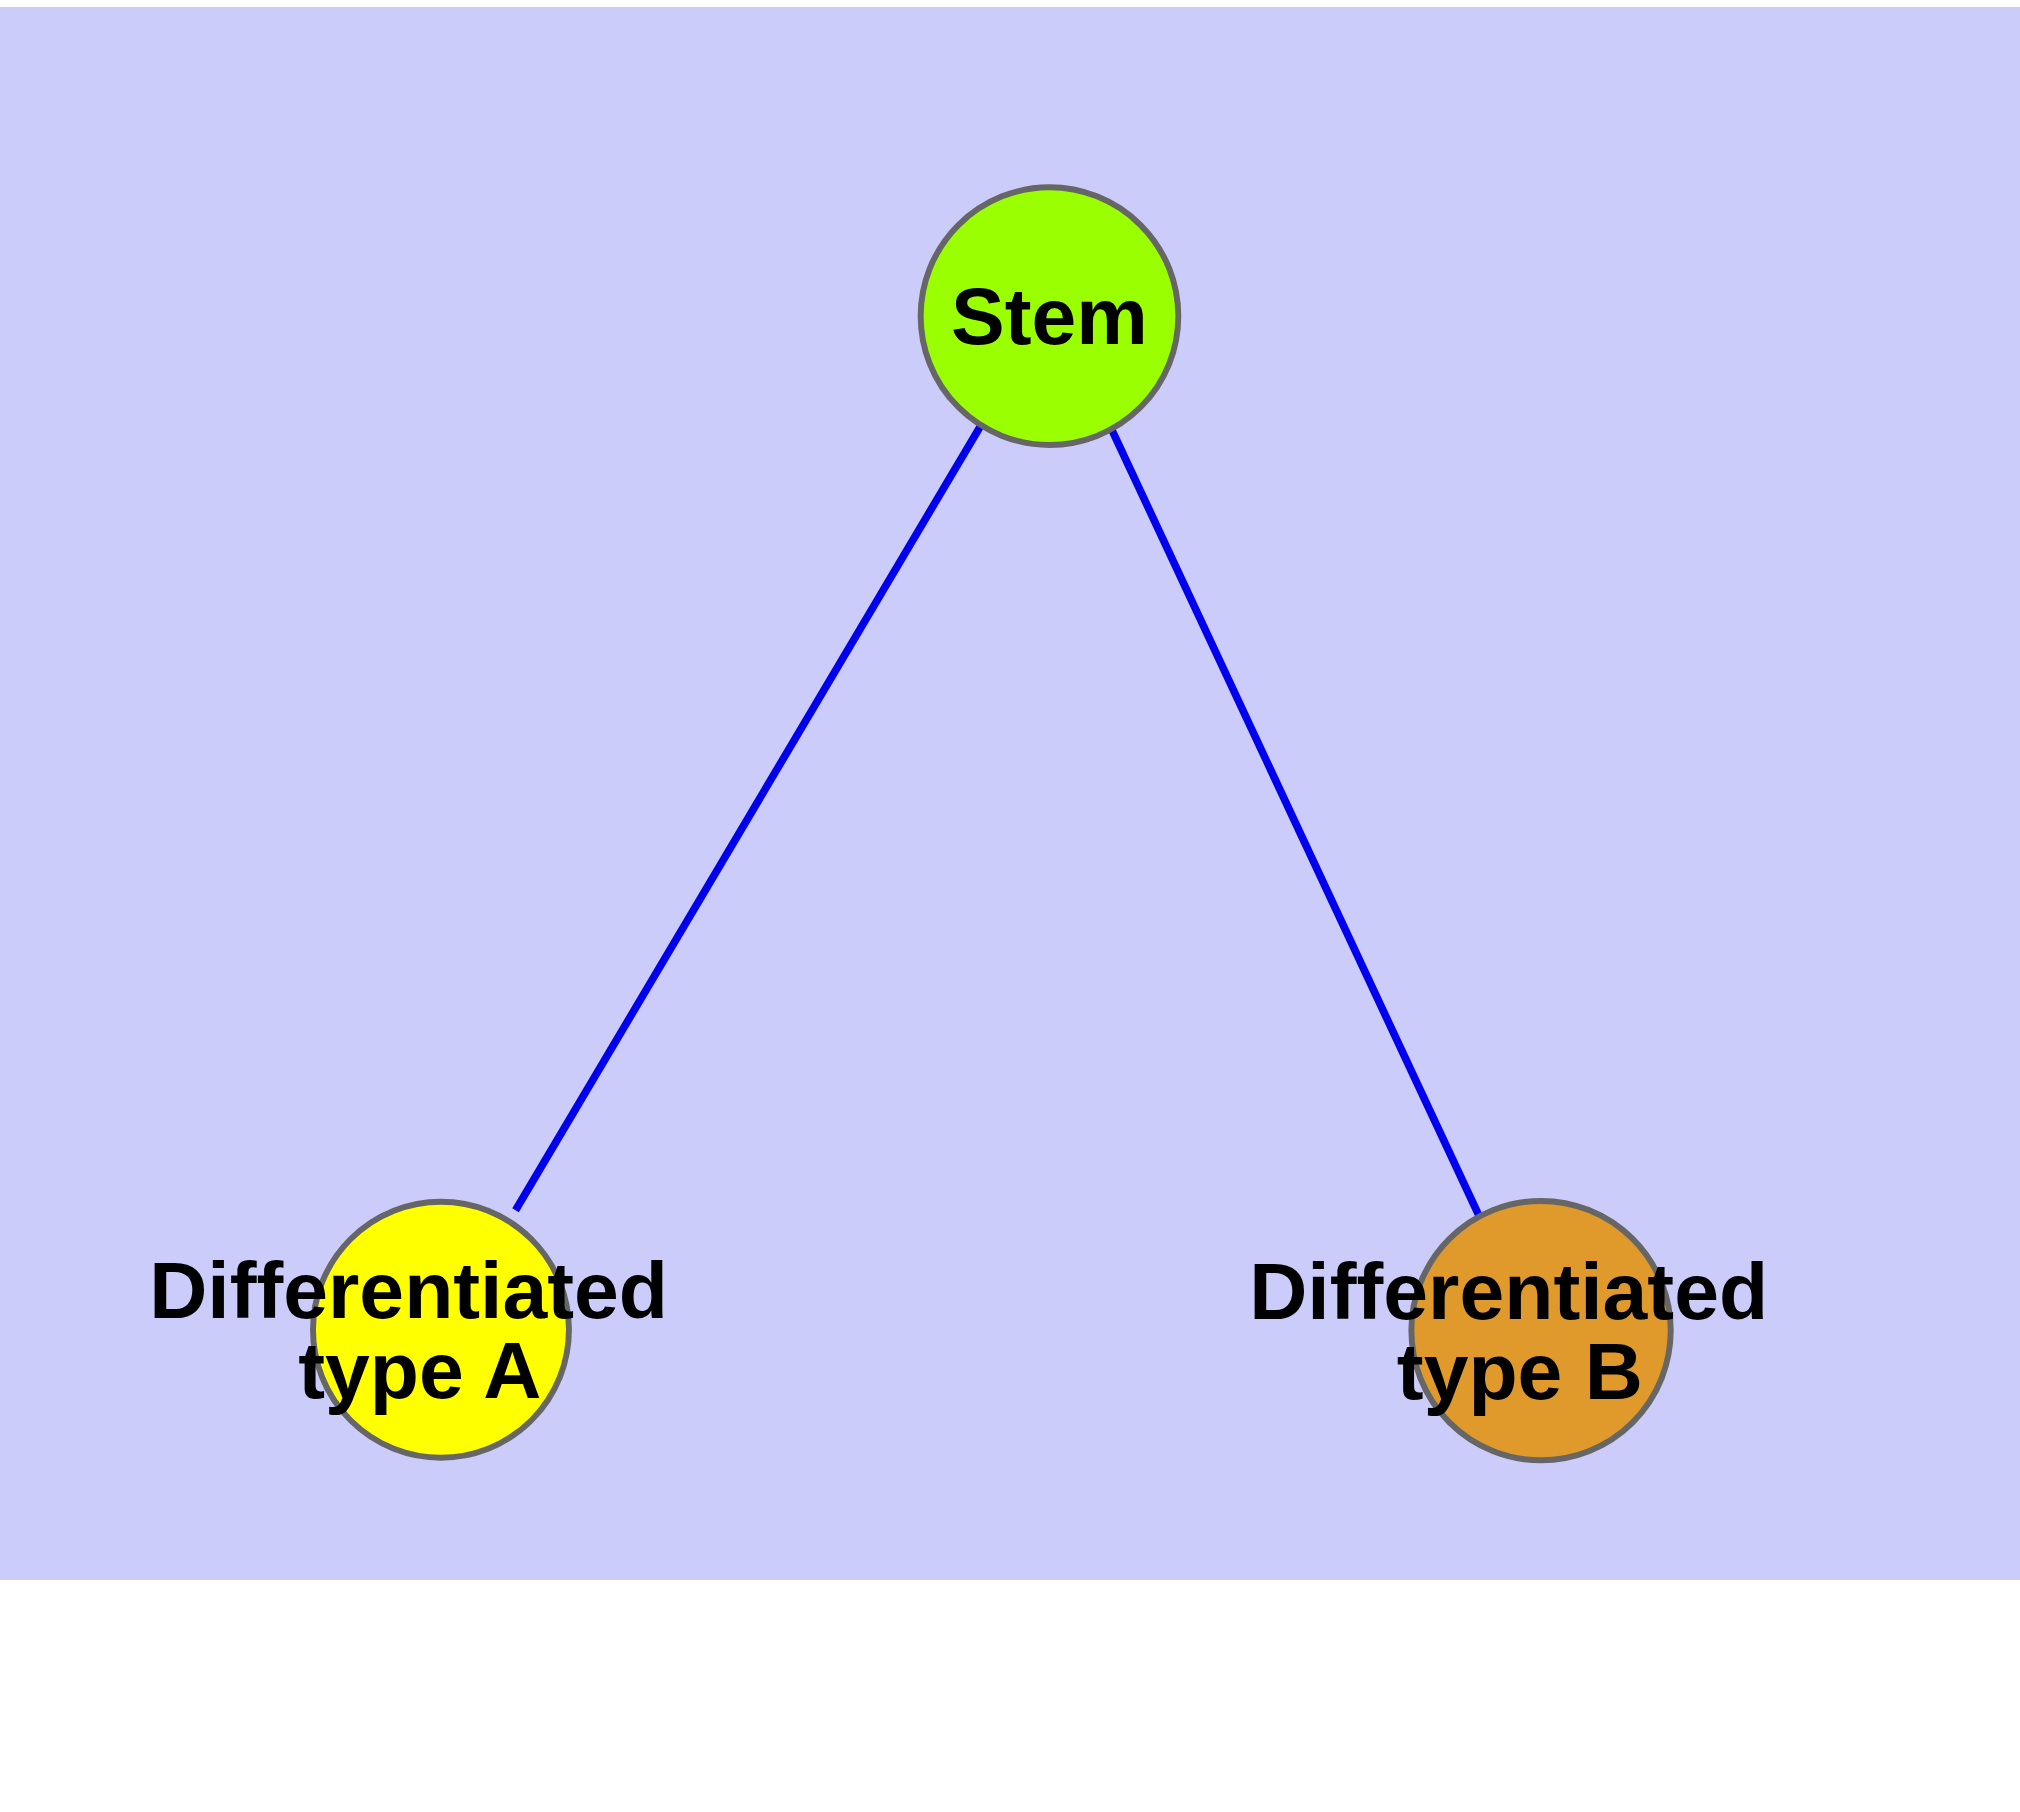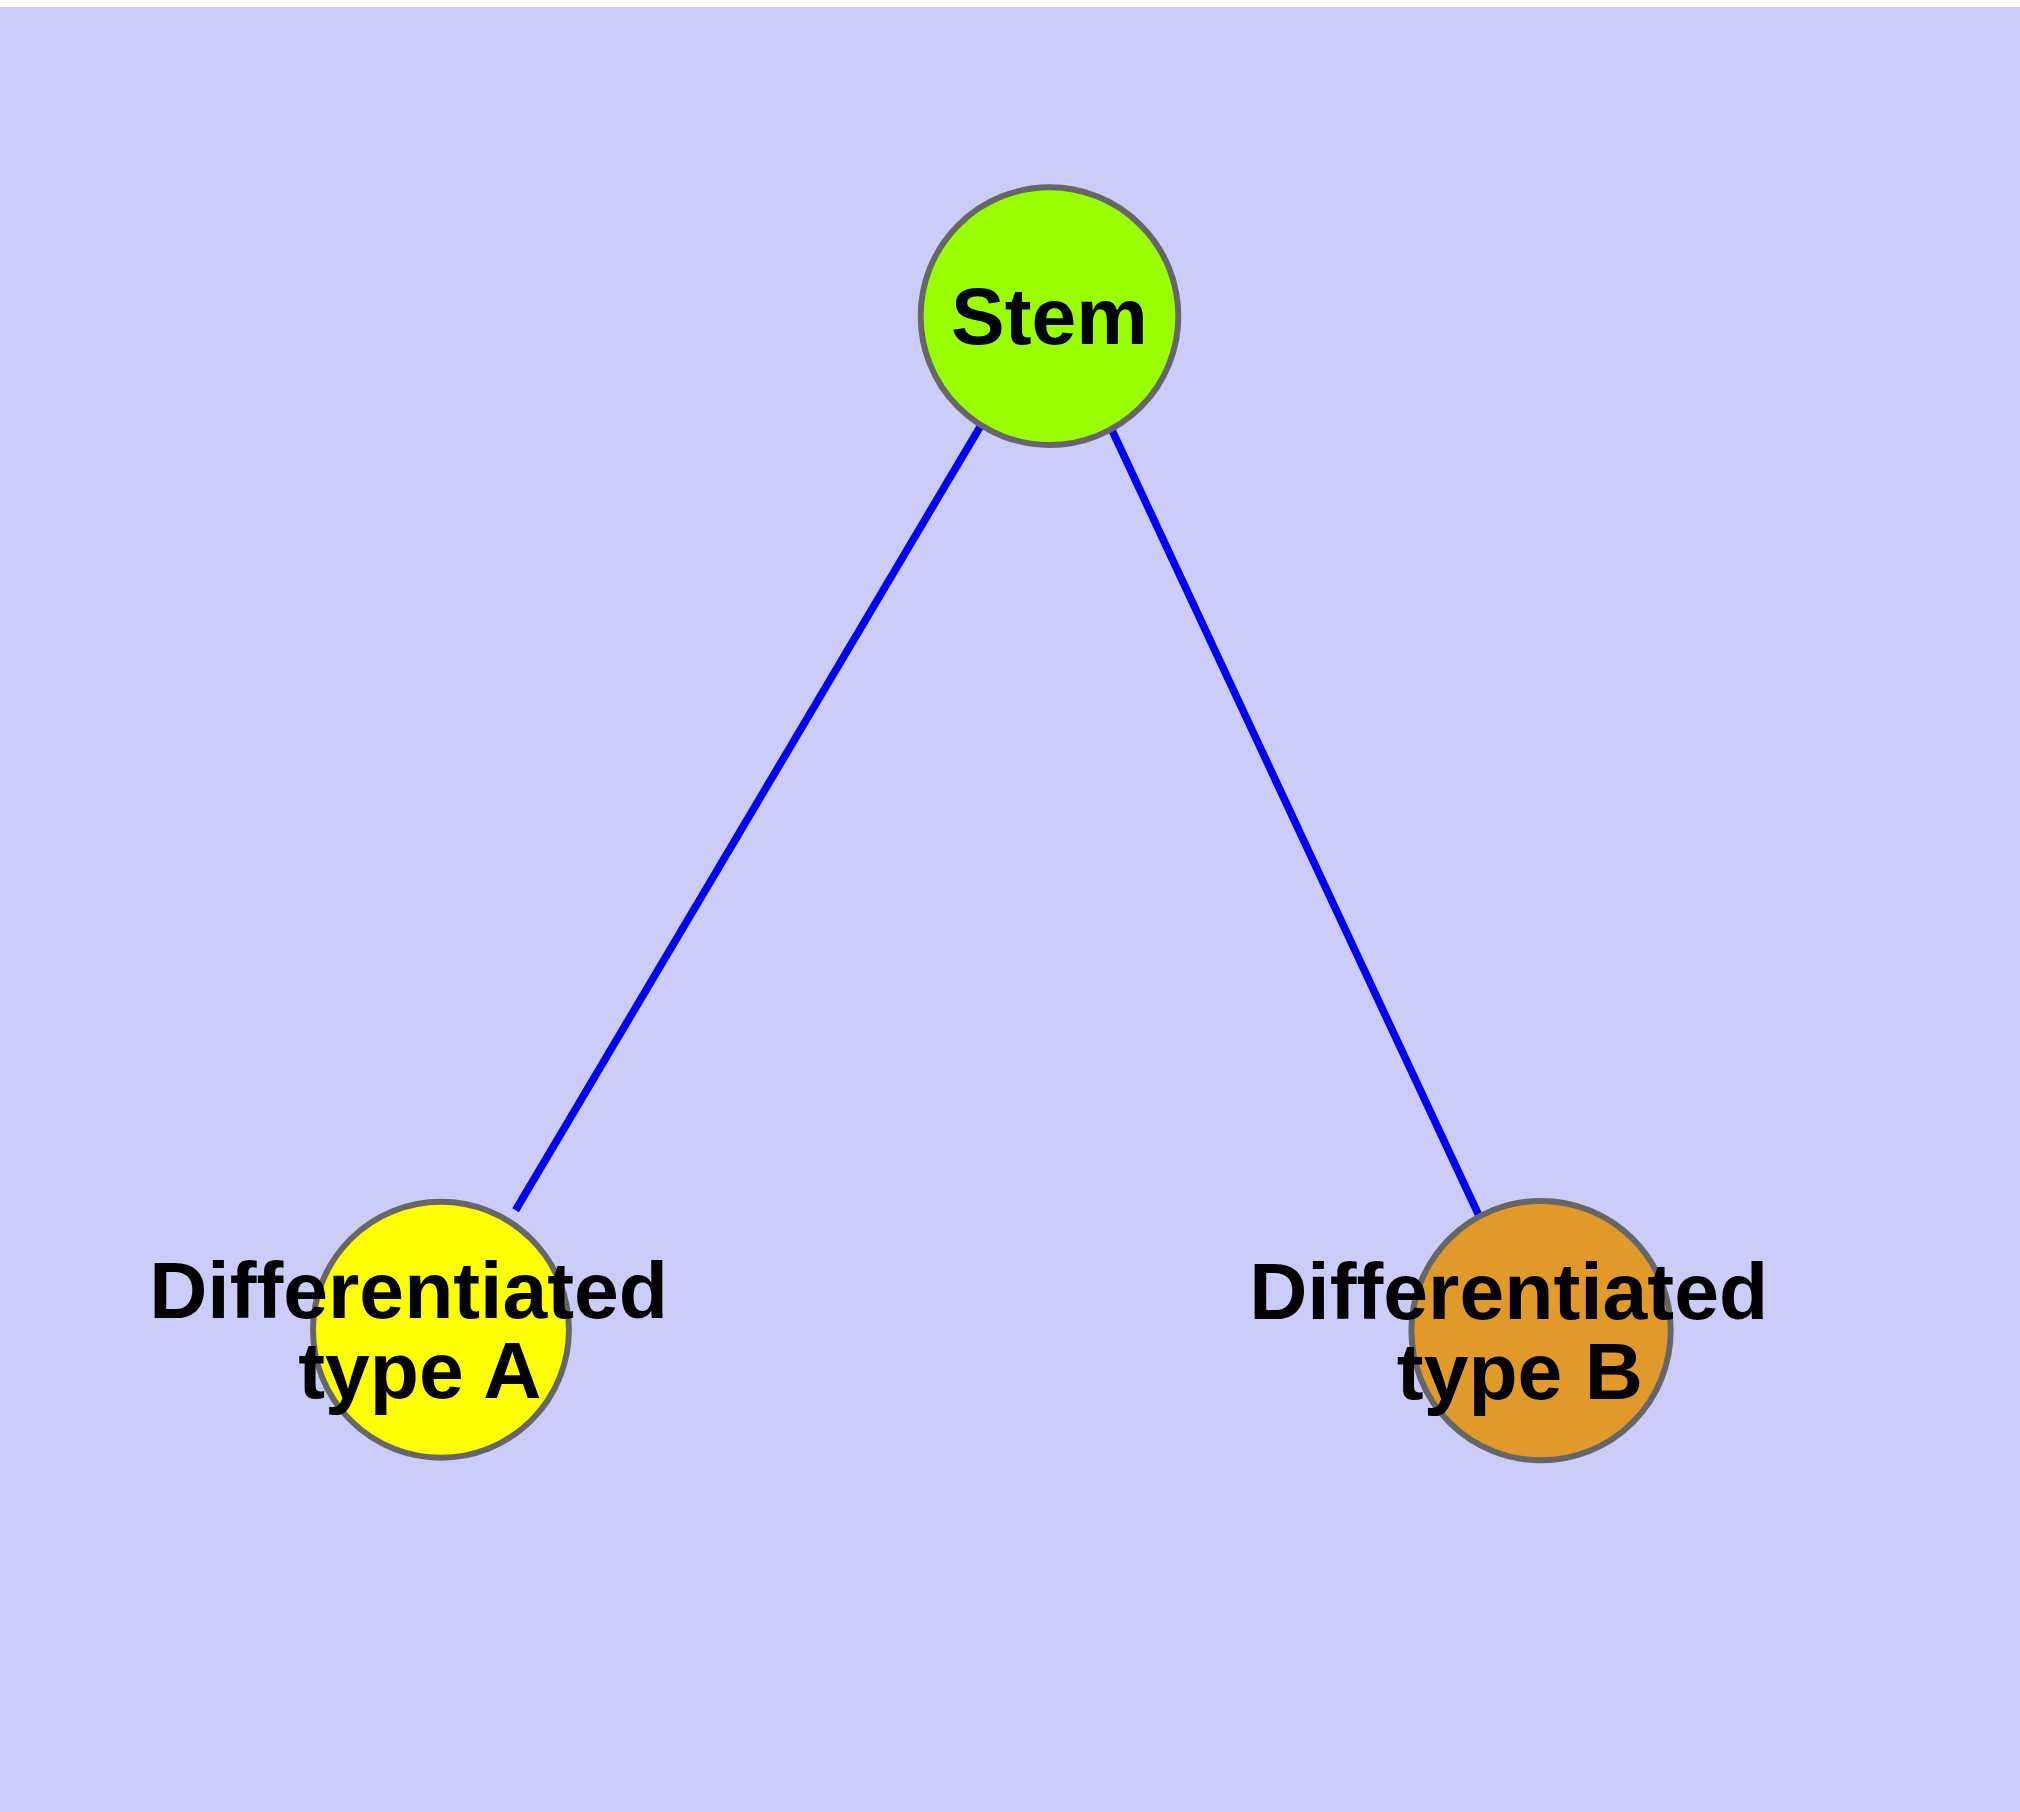--- a/index.html
+++ b/index.html
@@ -43,21 +43,21 @@
     font-weight: bold;
     font-size: 95px;
     fill: #000000;
     text-anchor: middle;
     font-family: "Liberation Sans", "DejaVu Sans", sans-serif;
   }
 </style>
 </head>
 <body>
 
-<div id="stage" style="width: 2021px; height: 1812px; background: rgb(255, 255, 255);">
+<div id="stage" style="width: 2021px; height: 1580px; background: rgb(255, 255, 255);">
   <div id="canvas-bg" style="background: rgb(204, 204, 250);"></div>
 
   <svg id="graph-svg" viewBox="0 0 2384 2138" xmlns="http://www.w3.org/2000/svg">
 
     <g>
       <line class="edge" id="edge-0" x1="1157" y1="502" x2="608" y2="1428" stroke="#0000ee" stroke-width="9" stroke-linecap="butt"></line>
       <line class="edge" id="edge-1" x1="1312" y1="508" x2="1745" y2="1435" stroke="#0000ee" stroke-width="9" stroke-linecap="butt"></line>
     </g>
 
     <g>

